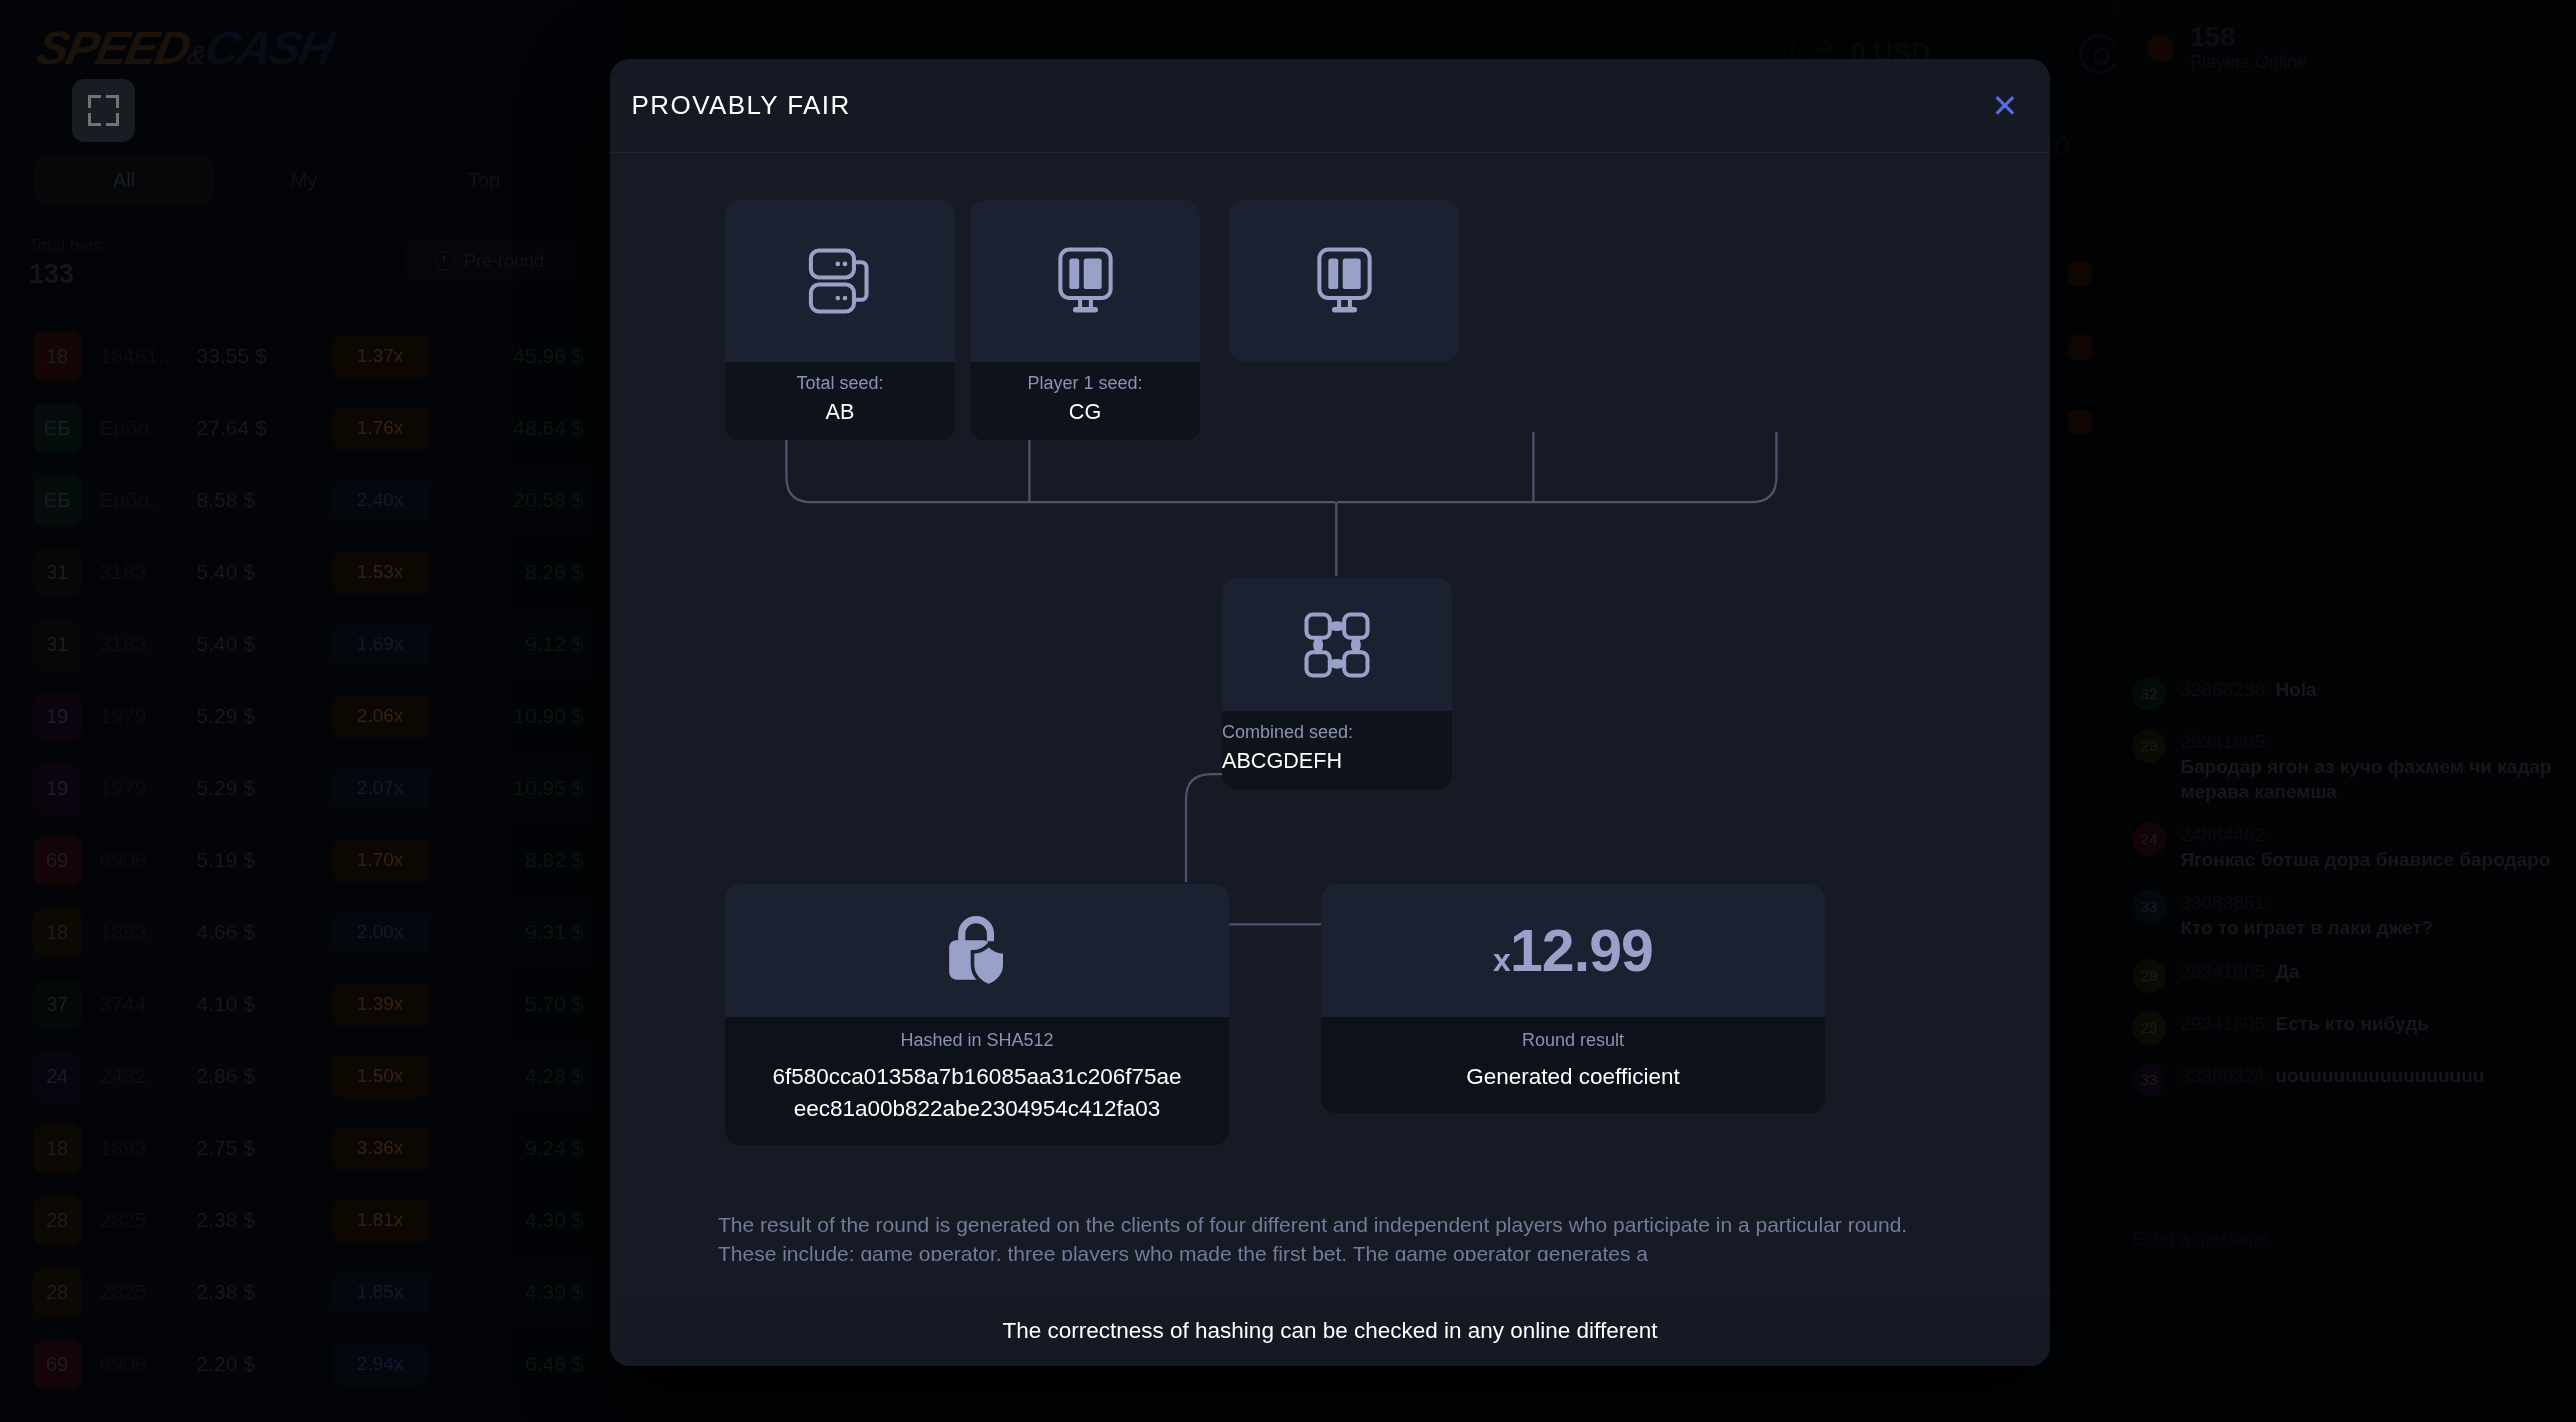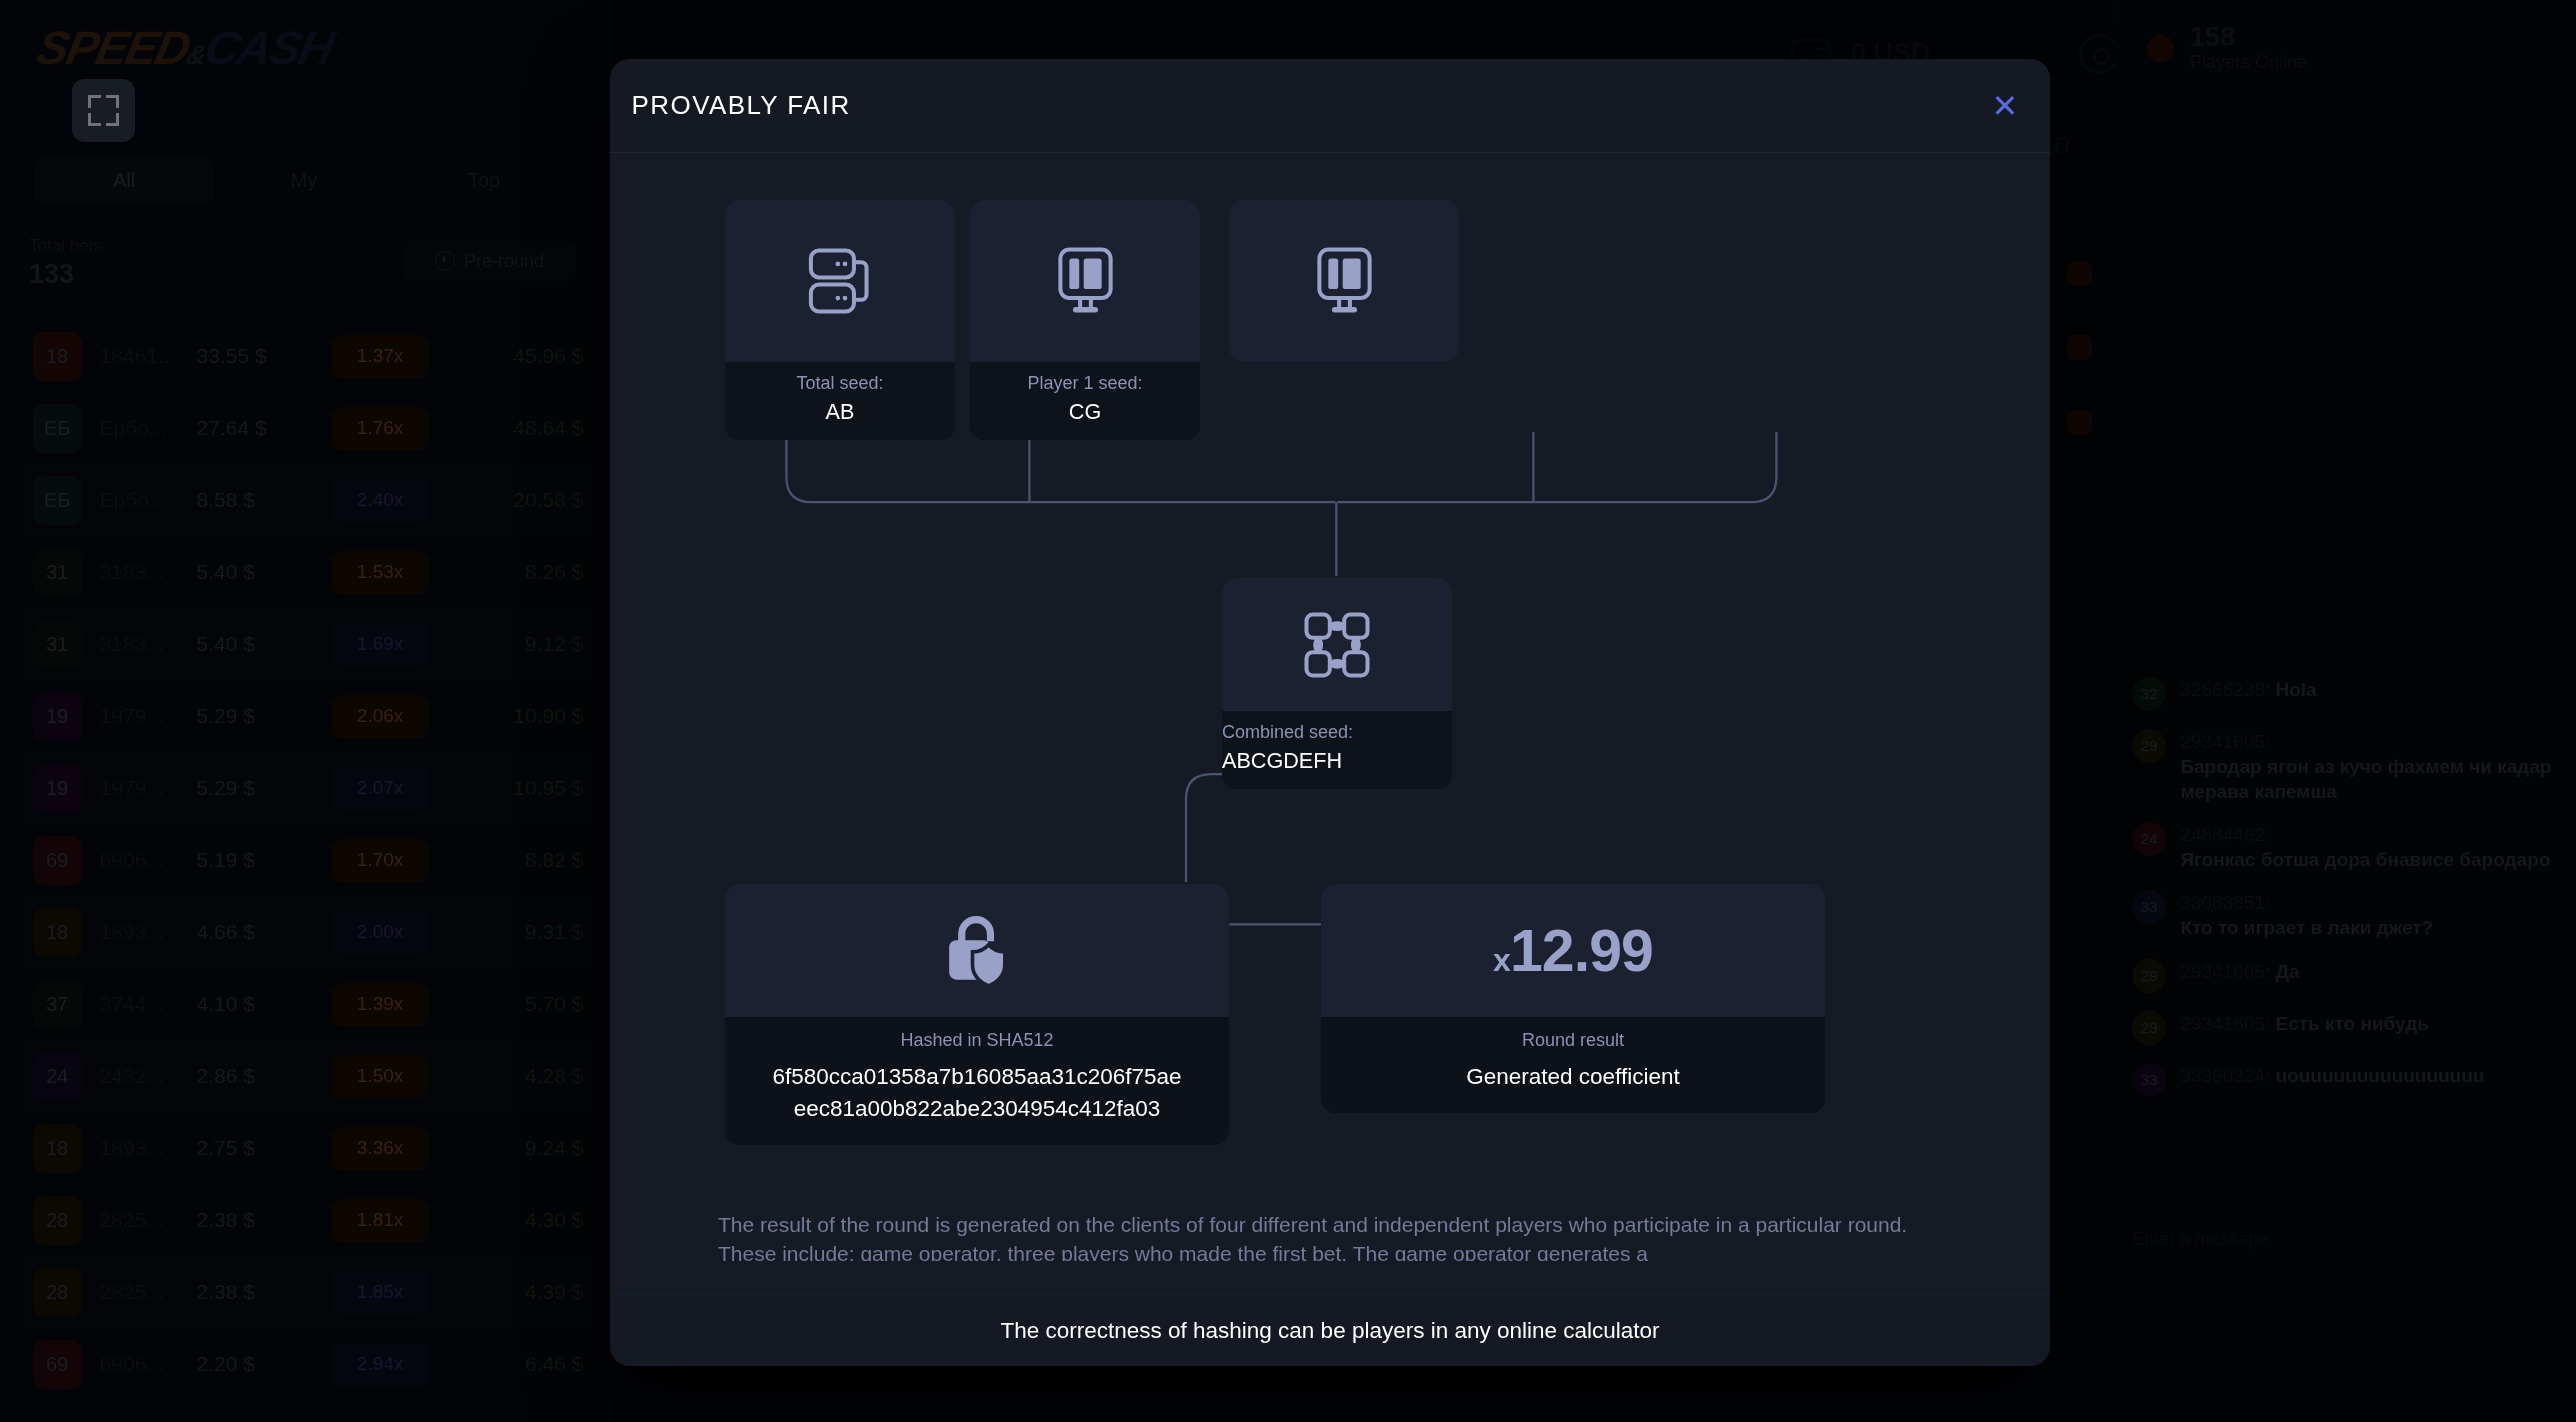--- a/index.html
+++ b/index.html
@@ -521,15 +521,15 @@
         </div>
       </div>
 
     </div>
 
     <div class="desc-wrap">
       <div class="desc">The result of the round is generated on the clients of four different and independent players who participate in a particular round. These include: game operator, three players who made the first bet. The game operator generates a</div>
     </div>
   </div>
 
-  <div class="modal-foot">The correctness of hashing can be players in any online calculator</div>
+  <div class="modal-foot">The correctness of hashing can be checked in any online different</div>
 </div>
 
 
 </body></html>

